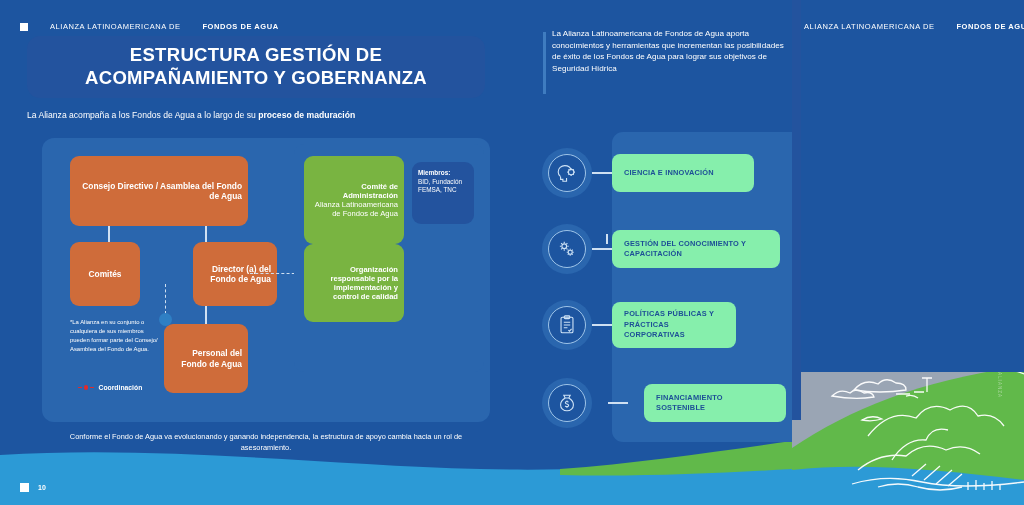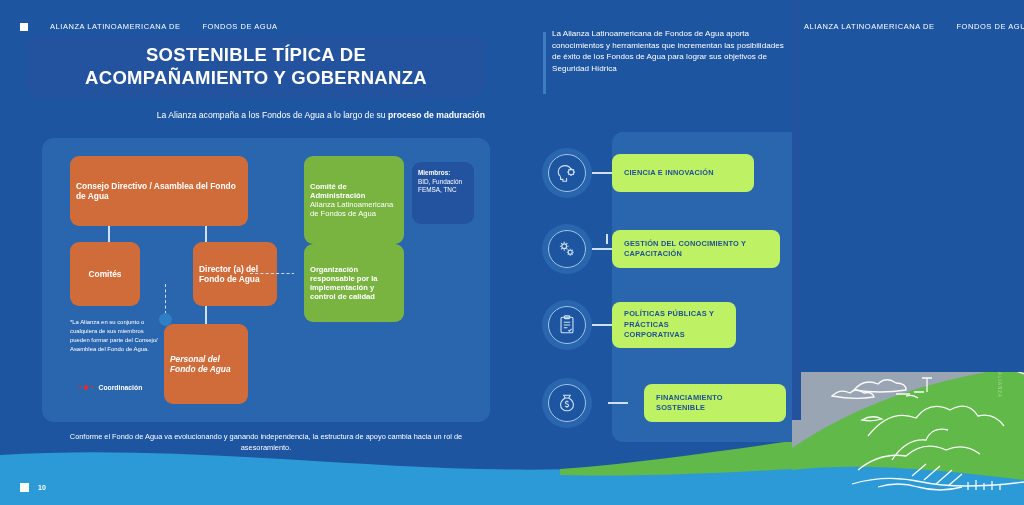--- a/index.html
+++ b/index.html
@@ -9,55 +9,55 @@
     background:#1d55a0;
     position:relative;
   }
   
   .left-page{ position:absolute; left:0; top:0; width:792px; height:505px; background:#1d55a0; overflow:hidden;}
   .right-page{ position:absolute; left:792px; top:0; width:232px; height:505px; background:#1d55a0; overflow:hidden;}
 
   
   .brand{ position:absolute; display:flex; align-items:center; gap:22px; font-size:7.5px; letter-spacing:.55px; color:#ffffff; white-space:nowrap;}
   .brand .sq{ width:8px; height:8px; background:#ffffff; display:inline-block;}
-  .brand .b{ font-weight:normal; }
+  .brand .b{ font-weight:bold; }
   #brand-left{ left:20px; top:22px; }
   #brand-right{ left:12px; top:22px; }
 
   
   .title-banner{
     position:absolute; left:27px; top:36px; width:458px; height:62px;
     background:#23539e; border-radius:13px;
     display:flex; align-items:center; justify-content:center; text-align:center;
   }
   .title-banner h1{ font-size:18.5px; font-weight:bold; color:#fff; line-height:1.22; letter-spacing:.3px;}
 
-  .subtitle{ position:absolute; left:27px; top:110px; width:458px; text-align:right; font-size:8.6px; color:#fff;}
+  .subtitle{ position:absolute; left:27px; top:110px; width:458px; text-align:left; font-size:8.6px; color:#fff;}
   .subtitle b{ font-weight:bold; }
 
   
   .diagram-panel{
     position:absolute; left:42px; top:138px; width:448px; height:284px;
     background:#2a66ae; border-radius:12px;
   }
   .sub-panel{
     position:absolute; left:252px; top:6px; width:190px; height:228px;
     background:#2a66ae; border-radius:10px;
   }
 
   .node{ position:absolute; border-radius:9px; display:flex; align-items:center; justify-content:center;
-         text-align:left; color:#fff; font-weight:bold; line-height:1.22; padding:20px 6px;}
+         text-align:right; color:#fff; font-weight:bold; line-height:1.22; padding:20px 6px;}
   .orange{ background:#cf6c3a; }
   .green{ background:#79b441; }
   .blue-node{ background:#23539e; }
 
   #n-consejo{ left:28px; top:18px; width:178px; height:70px; font-size:8.4px;}
   #n-comites{ left:28px; top:104px; width:70px;  height:64px; font-size:8.4px;}
   #n-director{ left:122px; top:104px; width:84px; height:64px; font-size:8.4px;margin-left:29px;}
-  #n-personal{ left:122px; top:186px; width:84px; height:80px; font-size:8.4px;font-style:italic;}
+  #n-personal{ left:122px; top:186px; width:84px; height:69px; font-size:8.4px;}
 
   #n-comite-adm{ left:10px; top:12px; width:100px; height:88px; font-size:7.6px; flex-direction:column;}
   #n-comite-adm .ln{ font-weight:normal; }
   #n-miembros{ left:118px; top:18px; width:62px; height:62px; font-size:6.4px; font-weight:normal;
                align-items:flex-start; justify-content:flex-start; text-align:left; padding:7px 6px; line-height:1.35;}
   #n-miembros b{ font-weight:bold; }
   #n-org{ left:10px; top:100px; width:100px; height:78px; font-size:7.6px;}
   #n-tnc{ left:118px; top:112px; width:62px; height:54px; font-size:7.6px;}
 
   
@@ -90,21 +90,21 @@
   
   .intro-text{ position:absolute; left:552px; top:28px; width:238px; font-size:8.1px; color:#fff; line-height:1.45;}
   .intro-bar{ position:absolute; left:543px; top:32px; width:3px; height:62px; background:#3f7cc0;}
 
   .cards-panel{ position:absolute; left:612px; top:132px; width:180px; height:310px; background:#2a66ae; border-radius:11px 0 0 11px;}
 
   .card-row{ position:absolute; display:flex; align-items:center;}
   .icon-halo{ width:50px; height:50px; border-radius:50%; background:#2a66ae; display:flex; align-items:center; justify-content:center; flex:none;}
   .icon-circle{ width:38px; height:38px; border-radius:50%; background:#1d55a0; border:1.4px solid #9ec4e8; display:flex; align-items:center; justify-content:center;}
   .link-line{ width:20px; height:1.6px; background:#cfe0f2; flex:none;}
-  .card{ background:#bef264; border-radius:8px; min-height:38px; display:flex; align-items:center; padding:7px 12px;
+  .card{ background:#86efac; border-radius:8px; min-height:38px; display:flex; align-items:center; padding:7px 12px;
          font-size:7.4px; font-weight:bold; color:#1d4f96; line-height:1.4; letter-spacing:.2px;}
   #row-1{ left:542px; top:148px; } #row-1 .card{ width:142px; }
   #row-2{ left:542px; top:224px; } #row-2 .card{ width:168px; }
   #row-3{ left:542px; top:300px; } #row-3 .card{ width:124px; }
   #row-4{ left:542px; top:378px;gap:16px; } #row-4 .card{ width:142px; }
 
   
   .land-left{ position:absolute; left:0; bottom:0; width:792px; height:76px; overflow:hidden;}
   
   .photo{ position:absolute; left:0; top:0; width:232px; height:505px; background:#9aa5b4;}
@@ -126,21 +126,21 @@
   </div>
 
   <div class="brand" id="brand-left">
     <span class="sq"></span>
     <span>ALIANZA LATINOAMERICANA DE </span>
       <span class="b">FONDOS DE AGUA</span>
   </div>
 
   <div class="title-banner">
     <h1>
-      <span>SOSTENIBLE TÍPICA DE</span><br>
+      <span>ESTRUCTURA GESTIÓN DE</span><br>
       <span>ACOMPAÑAMIENTO Y GOBERNANZA</span>
     </h1>
   </div>
 
   <div class="subtitle">
     <span>La Alianza acompaña a los Fondos de Agua a lo largo de su </span><b>proceso de maduración</b>
   </div>
 
   <div class="diagram-panel">
 

